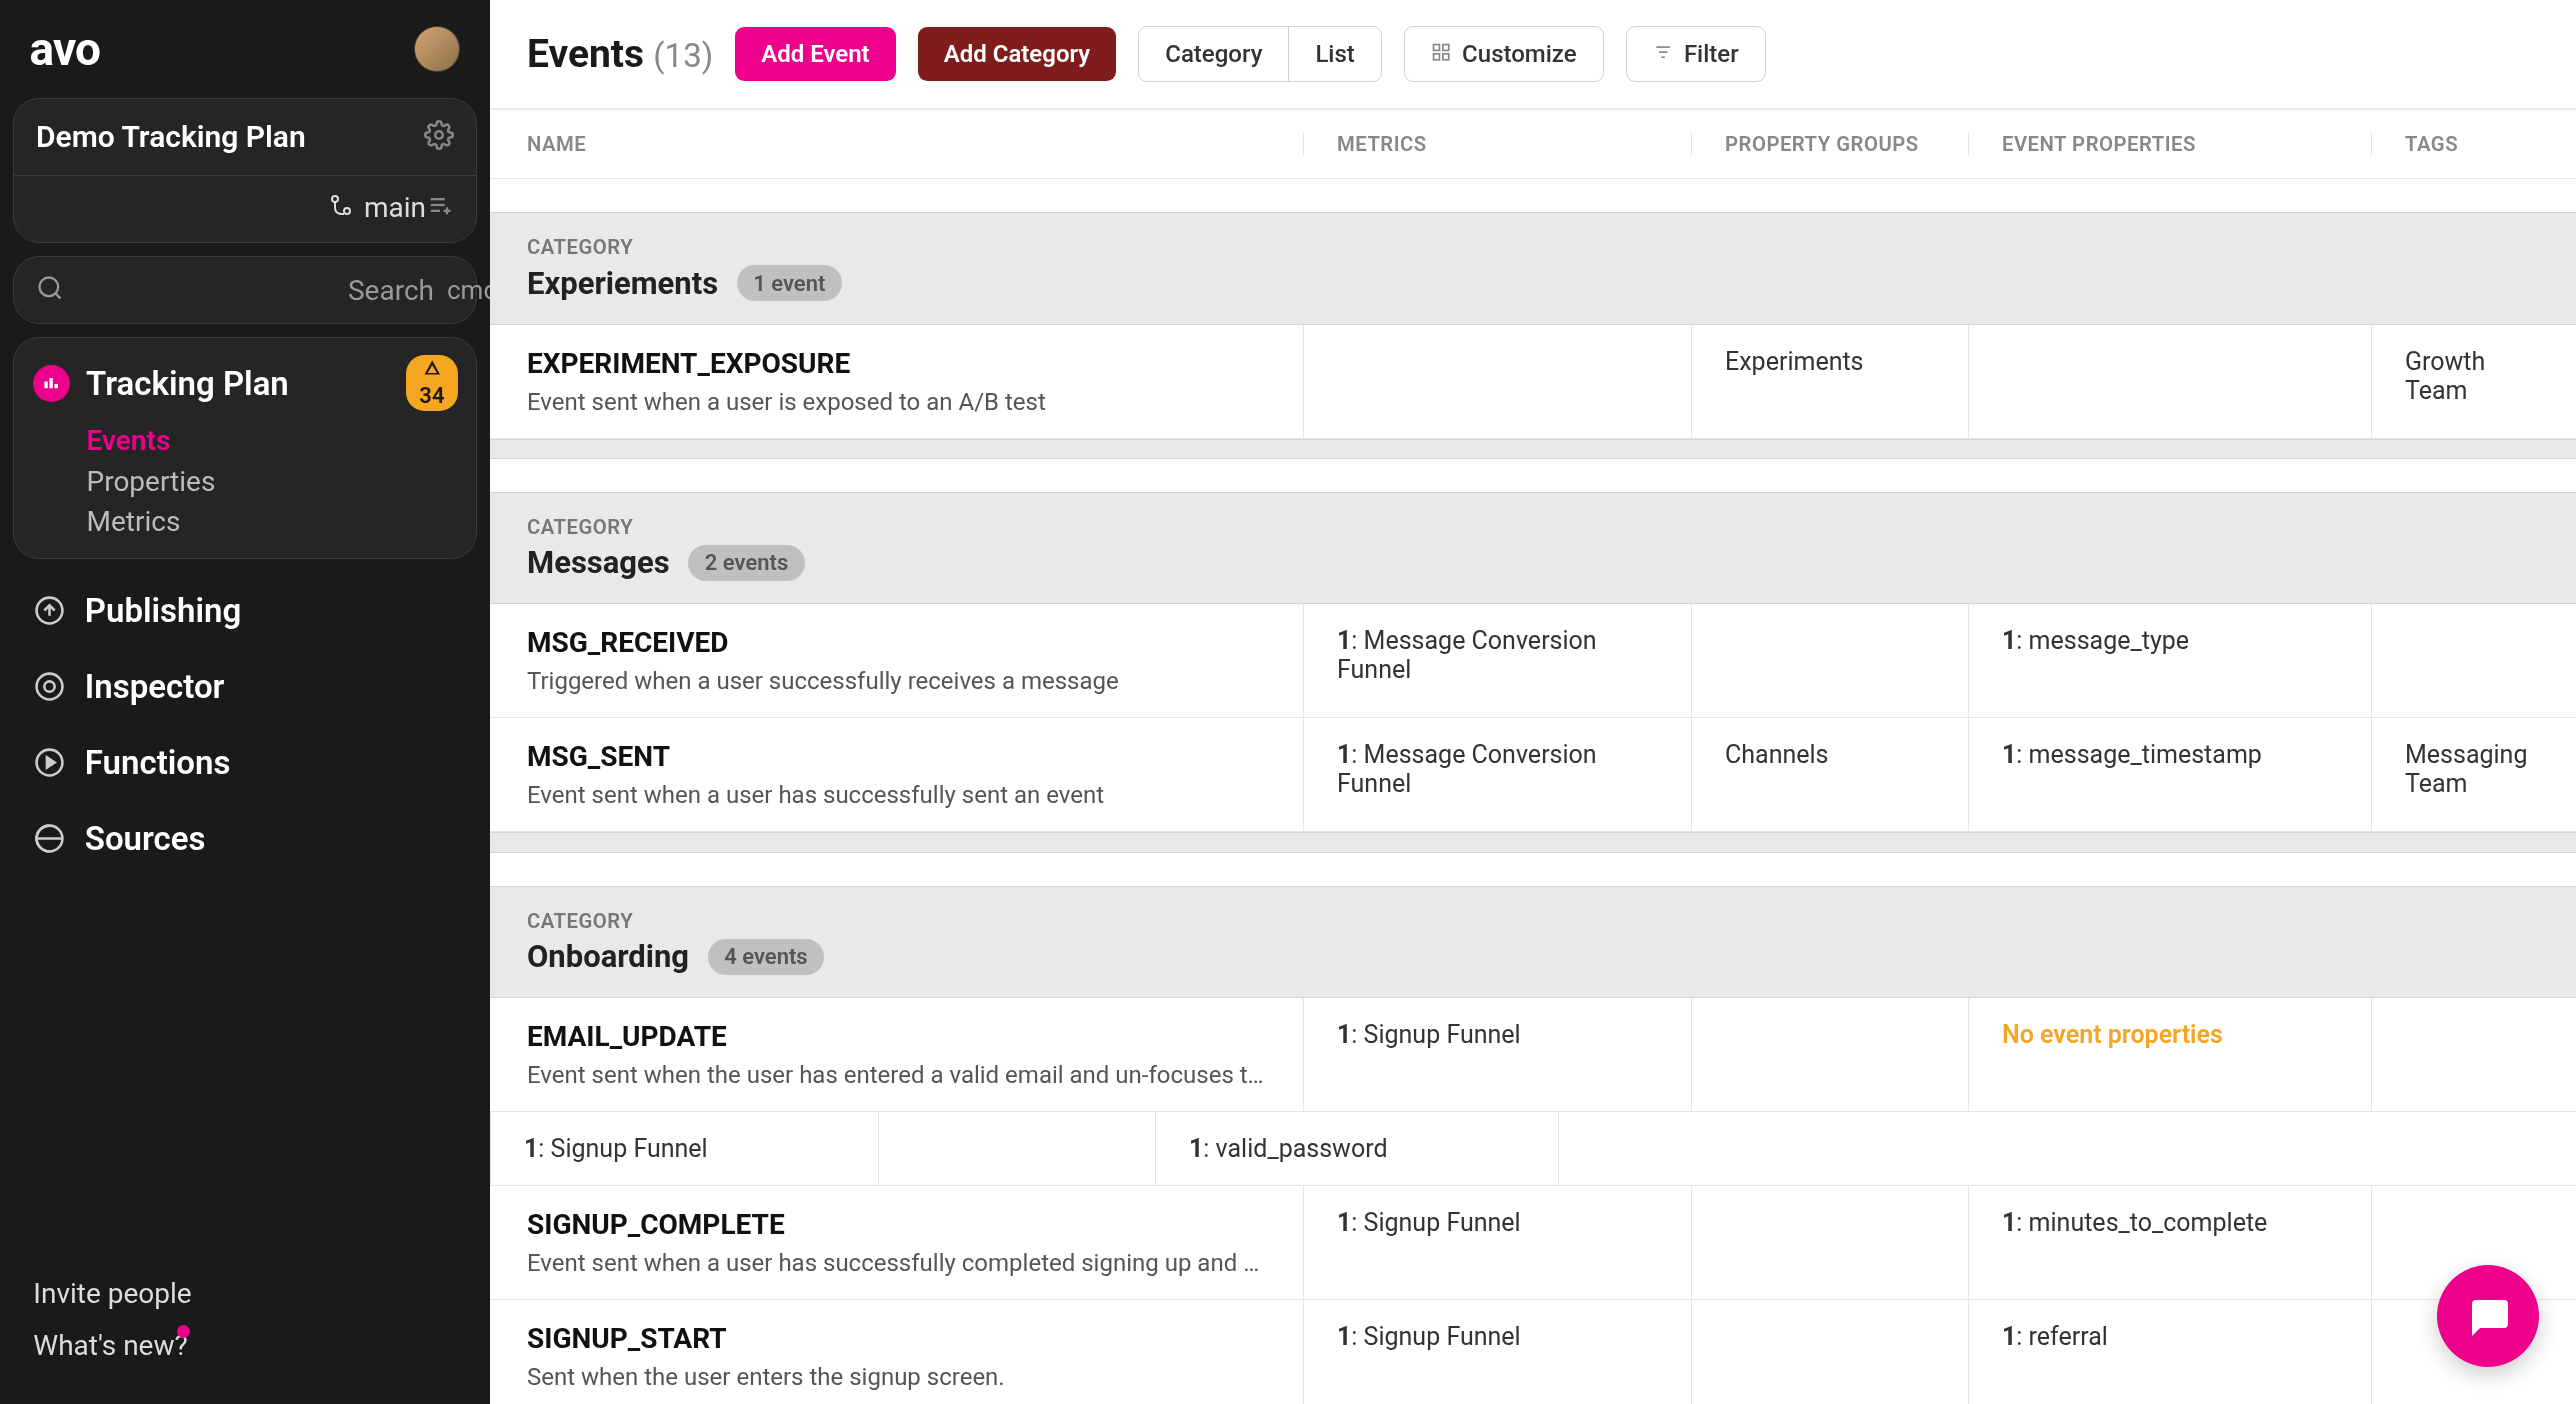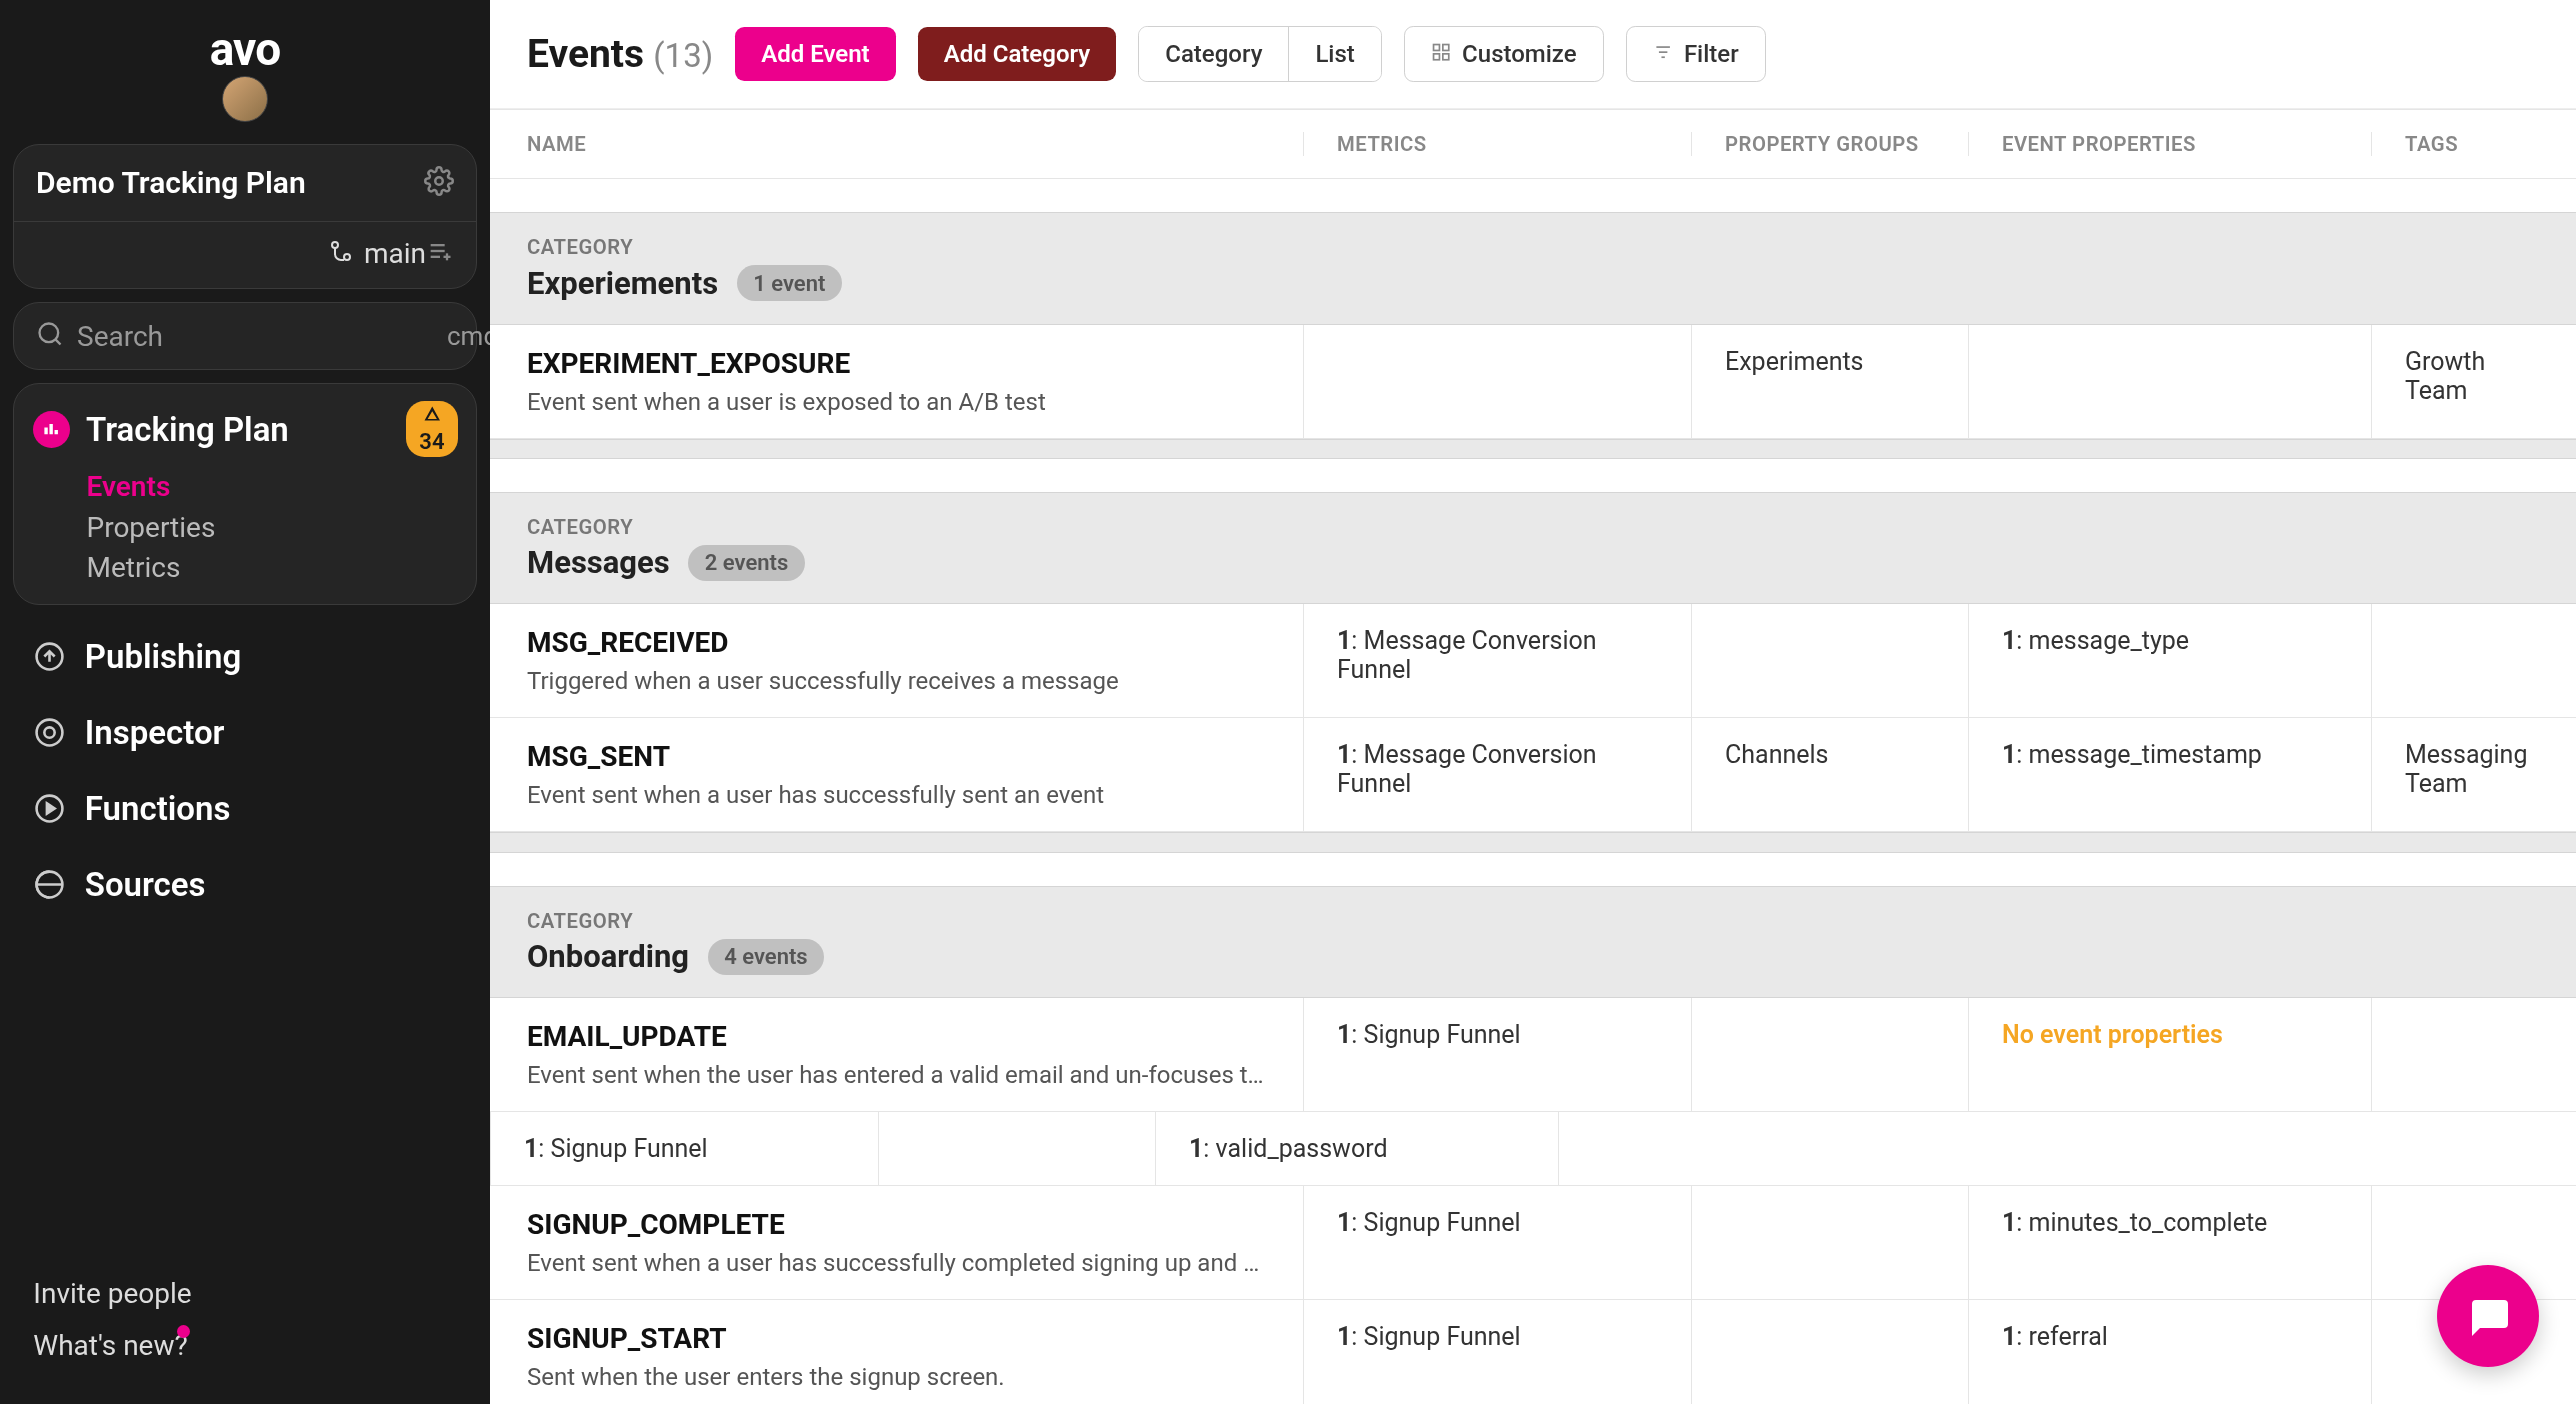--- a/index.html
+++ b/index.html
@@ -1,29 +1,29 @@
 <!DOCTYPE html>
 <html style="font-size:15px"><head>
 <meta charset="utf-8">
 <style>
 * { margin:0; padding:0; box-sizing:border-box; font-family:-apple-system,BlinkMacSystemFont,"Segoe UI",Roboto,sans-serif; }
 body { background:#fff; color:#1a1a1a; width:2576px; height:1404px; overflow:hidden; transform-origin:top left; }
 .app { display:flex; height:100%; }
 .sidebar { width:490px; background:#1a1a1a; color:#fff; display:flex; flex-direction:column; padding:16.6px 13px; }
-.sb-top { display:flex; justify-content:space-between; align-items:center; padding:5.5px 16.6px 22px;flex-direction:column; }
+.sb-top { display:flex; justify-content:space-between; align-items:center; padding:5.5px 16.6px 22px; }
 .logo { font-size:46px; font-weight:700; letter-spacing:-0.9px; color:#fff; }
 .avatar { width:46px; height:46px; border-radius:50%; background:linear-gradient(135deg,#d4a574,#8b6f47); border:1.8px solid #444; }
 .card { background:#252525; border:0.9px solid #3a3a3a; border-radius:26px; margin-bottom:13px; }
 .plan-row { display:flex; justify-content:space-between; align-items:center; padding:20.3px 22px; }
 .plan-title { font-size:30px; font-weight:600; }
 .gear-icon { color:#888; }
 .branch-row { display:flex; justify-content:flex-end; align-items:center; padding:15px 22px 18.5px; border-top:0.9px solid #3a3a3a; }
 .branch-left { display:flex; align-items:center; gap:11px; color:#ddd; font-size:28px; }
 .search-box { display:flex; align-items:center; gap:13px; padding:16.6px 22px; }
-.search-box input { flex:1; background:transparent; border:none; color:#ddd; font-size:28px; outline:none; }
+.search-box input { flex:1; background:transparent; border:none; color:#ddd; font-size:28px; outline:none;text-align:right; }
 .search-box input::placeholder { color:#999; }
 .shortcut { color:#999; font-size:26px; }
 .nav-group { padding:16.6px 18.5px; }
 .nav-title-row { display:flex; align-items:center; justify-content:space-between; }
 .nav-title-left { display:flex; align-items:center; gap:16.6px; }
 .pink-circle { width:37px; height:37px; border-radius:50%; background:#ec008c; display:flex; align-items:center; justify-content:center; }
 .nav-title { font-size:33px; font-weight:600; }
 .badge-warn { background:#f5a623; color:#1a1a1a; padding:3.7px 13px; border-radius:18.5px; font-size:22px; font-weight:600; display:flex; align-items:center; gap:5.5px;flex-direction:column; }
 .subnav { padding:13px 0 3.7px 54px; display:flex; flex-direction:column; gap:7.4px; }
 .subnav a { color:#bbb; font-size:28px; text-decoration:none; }

